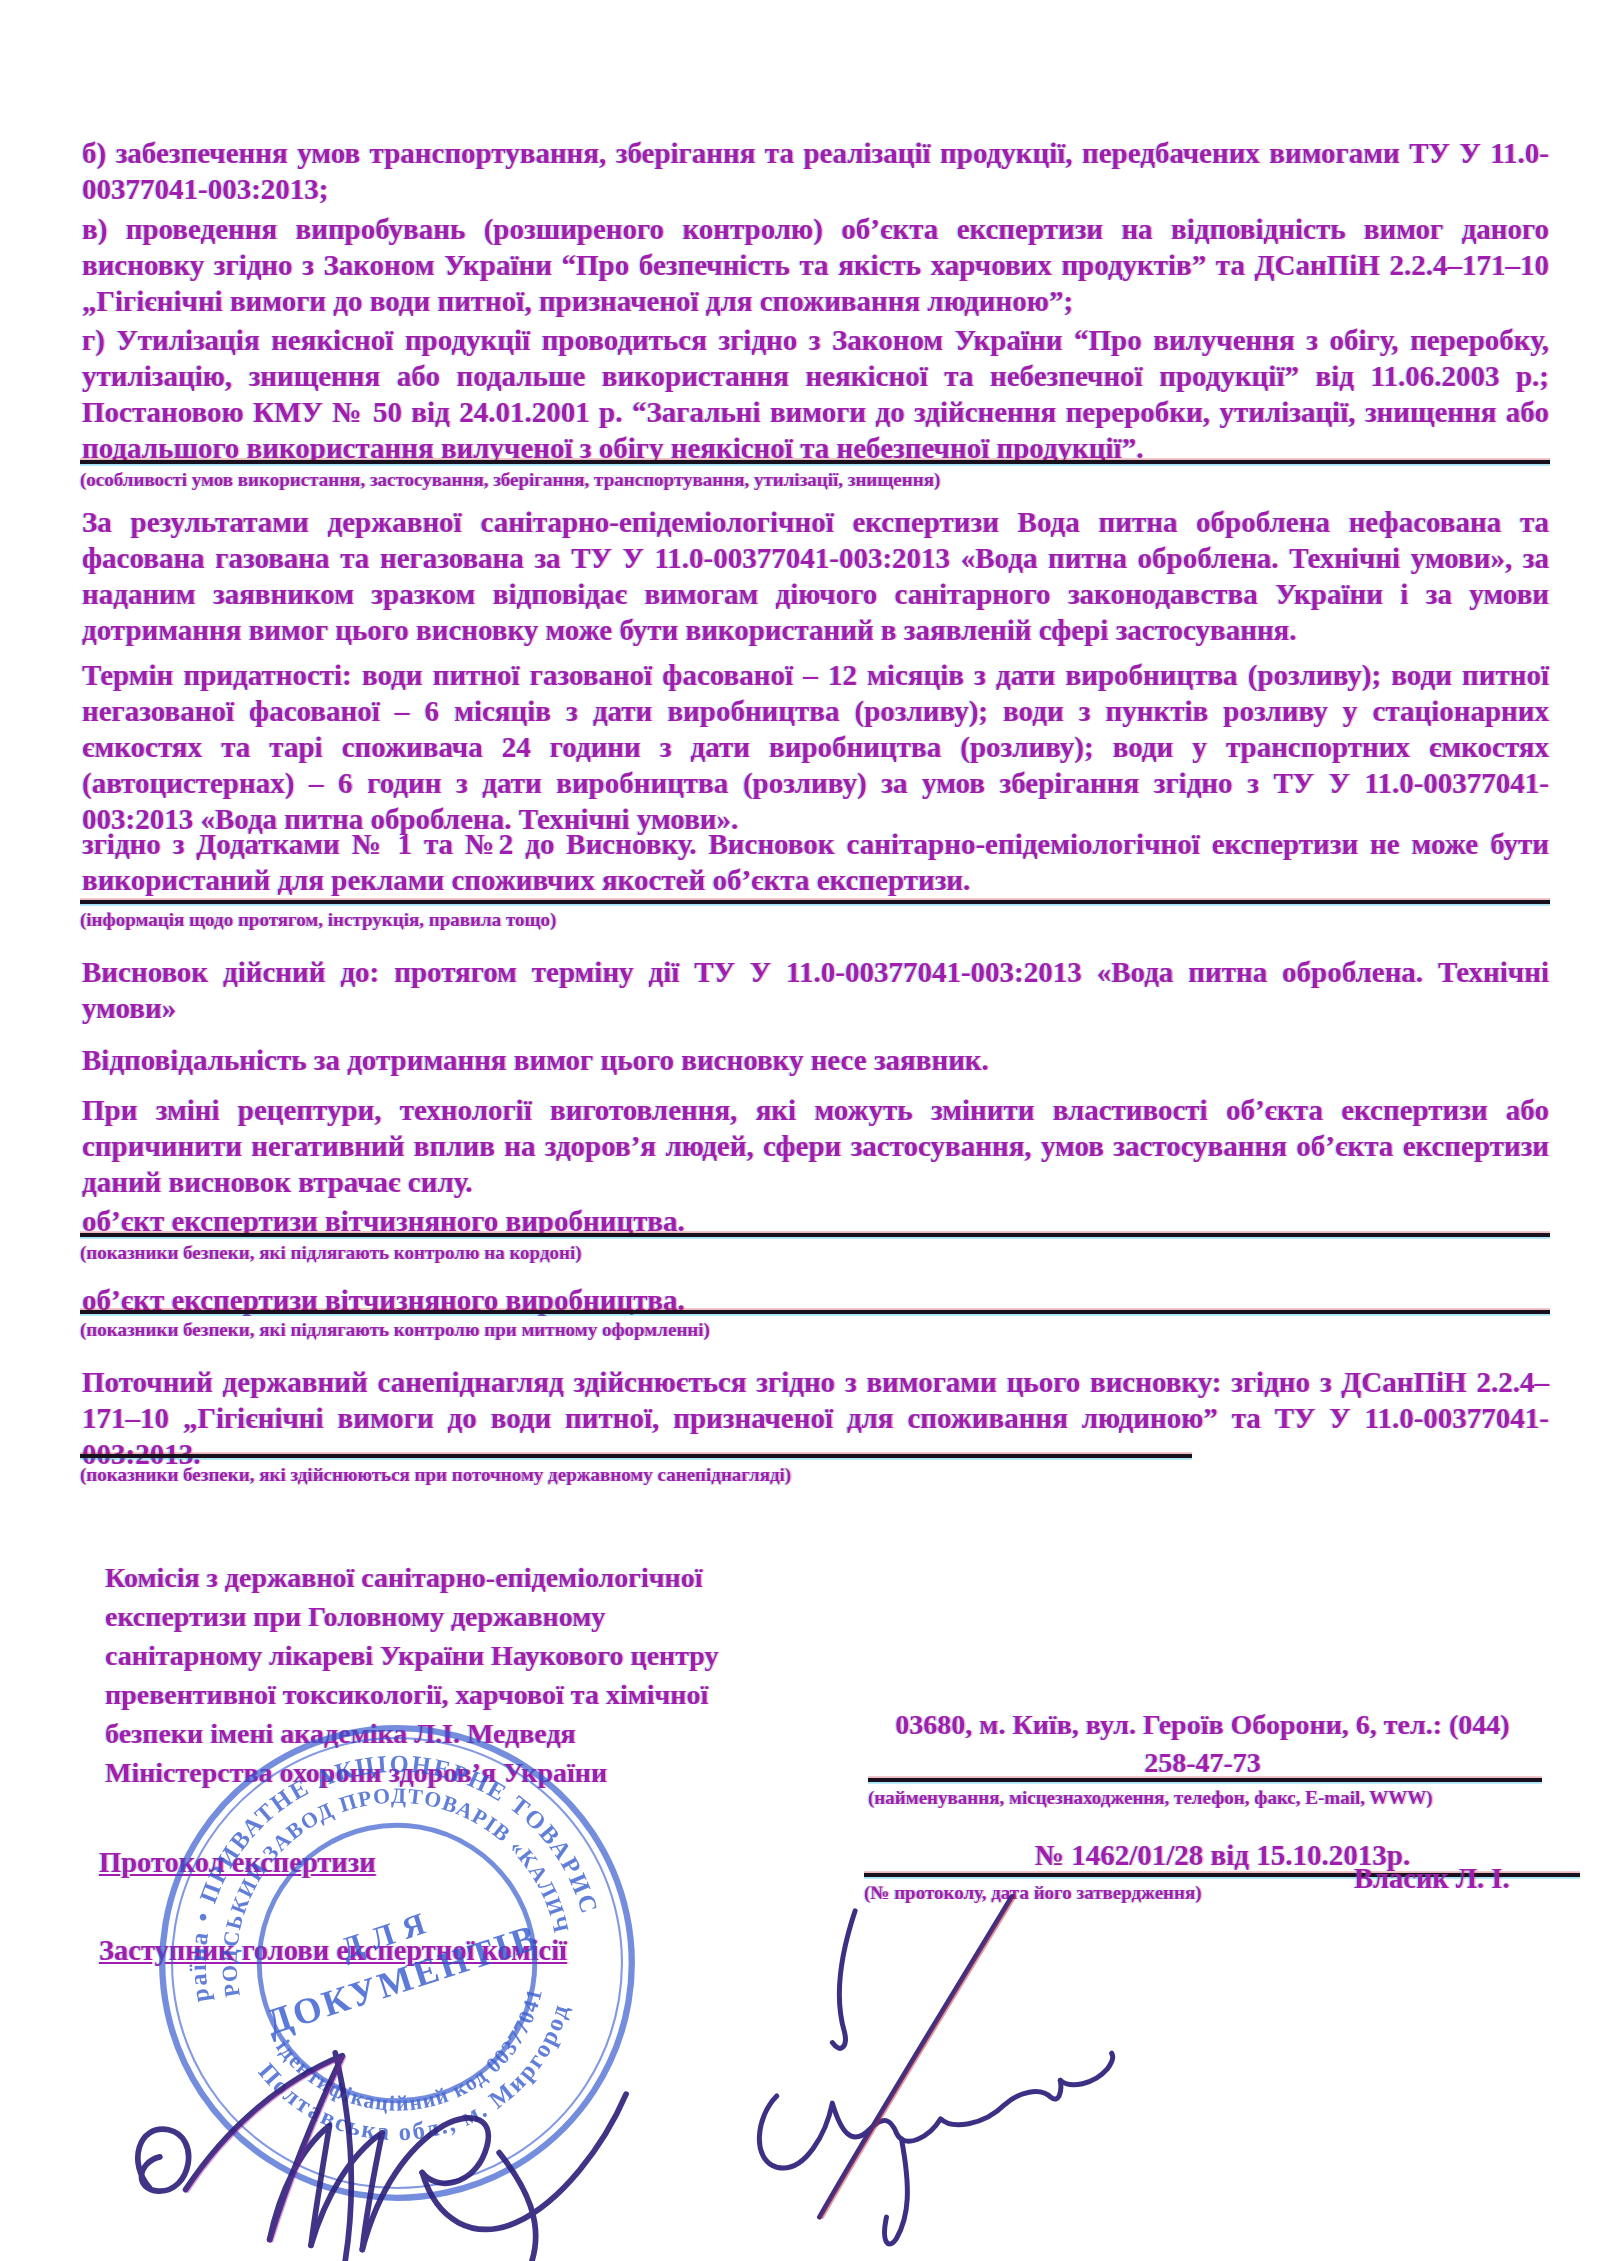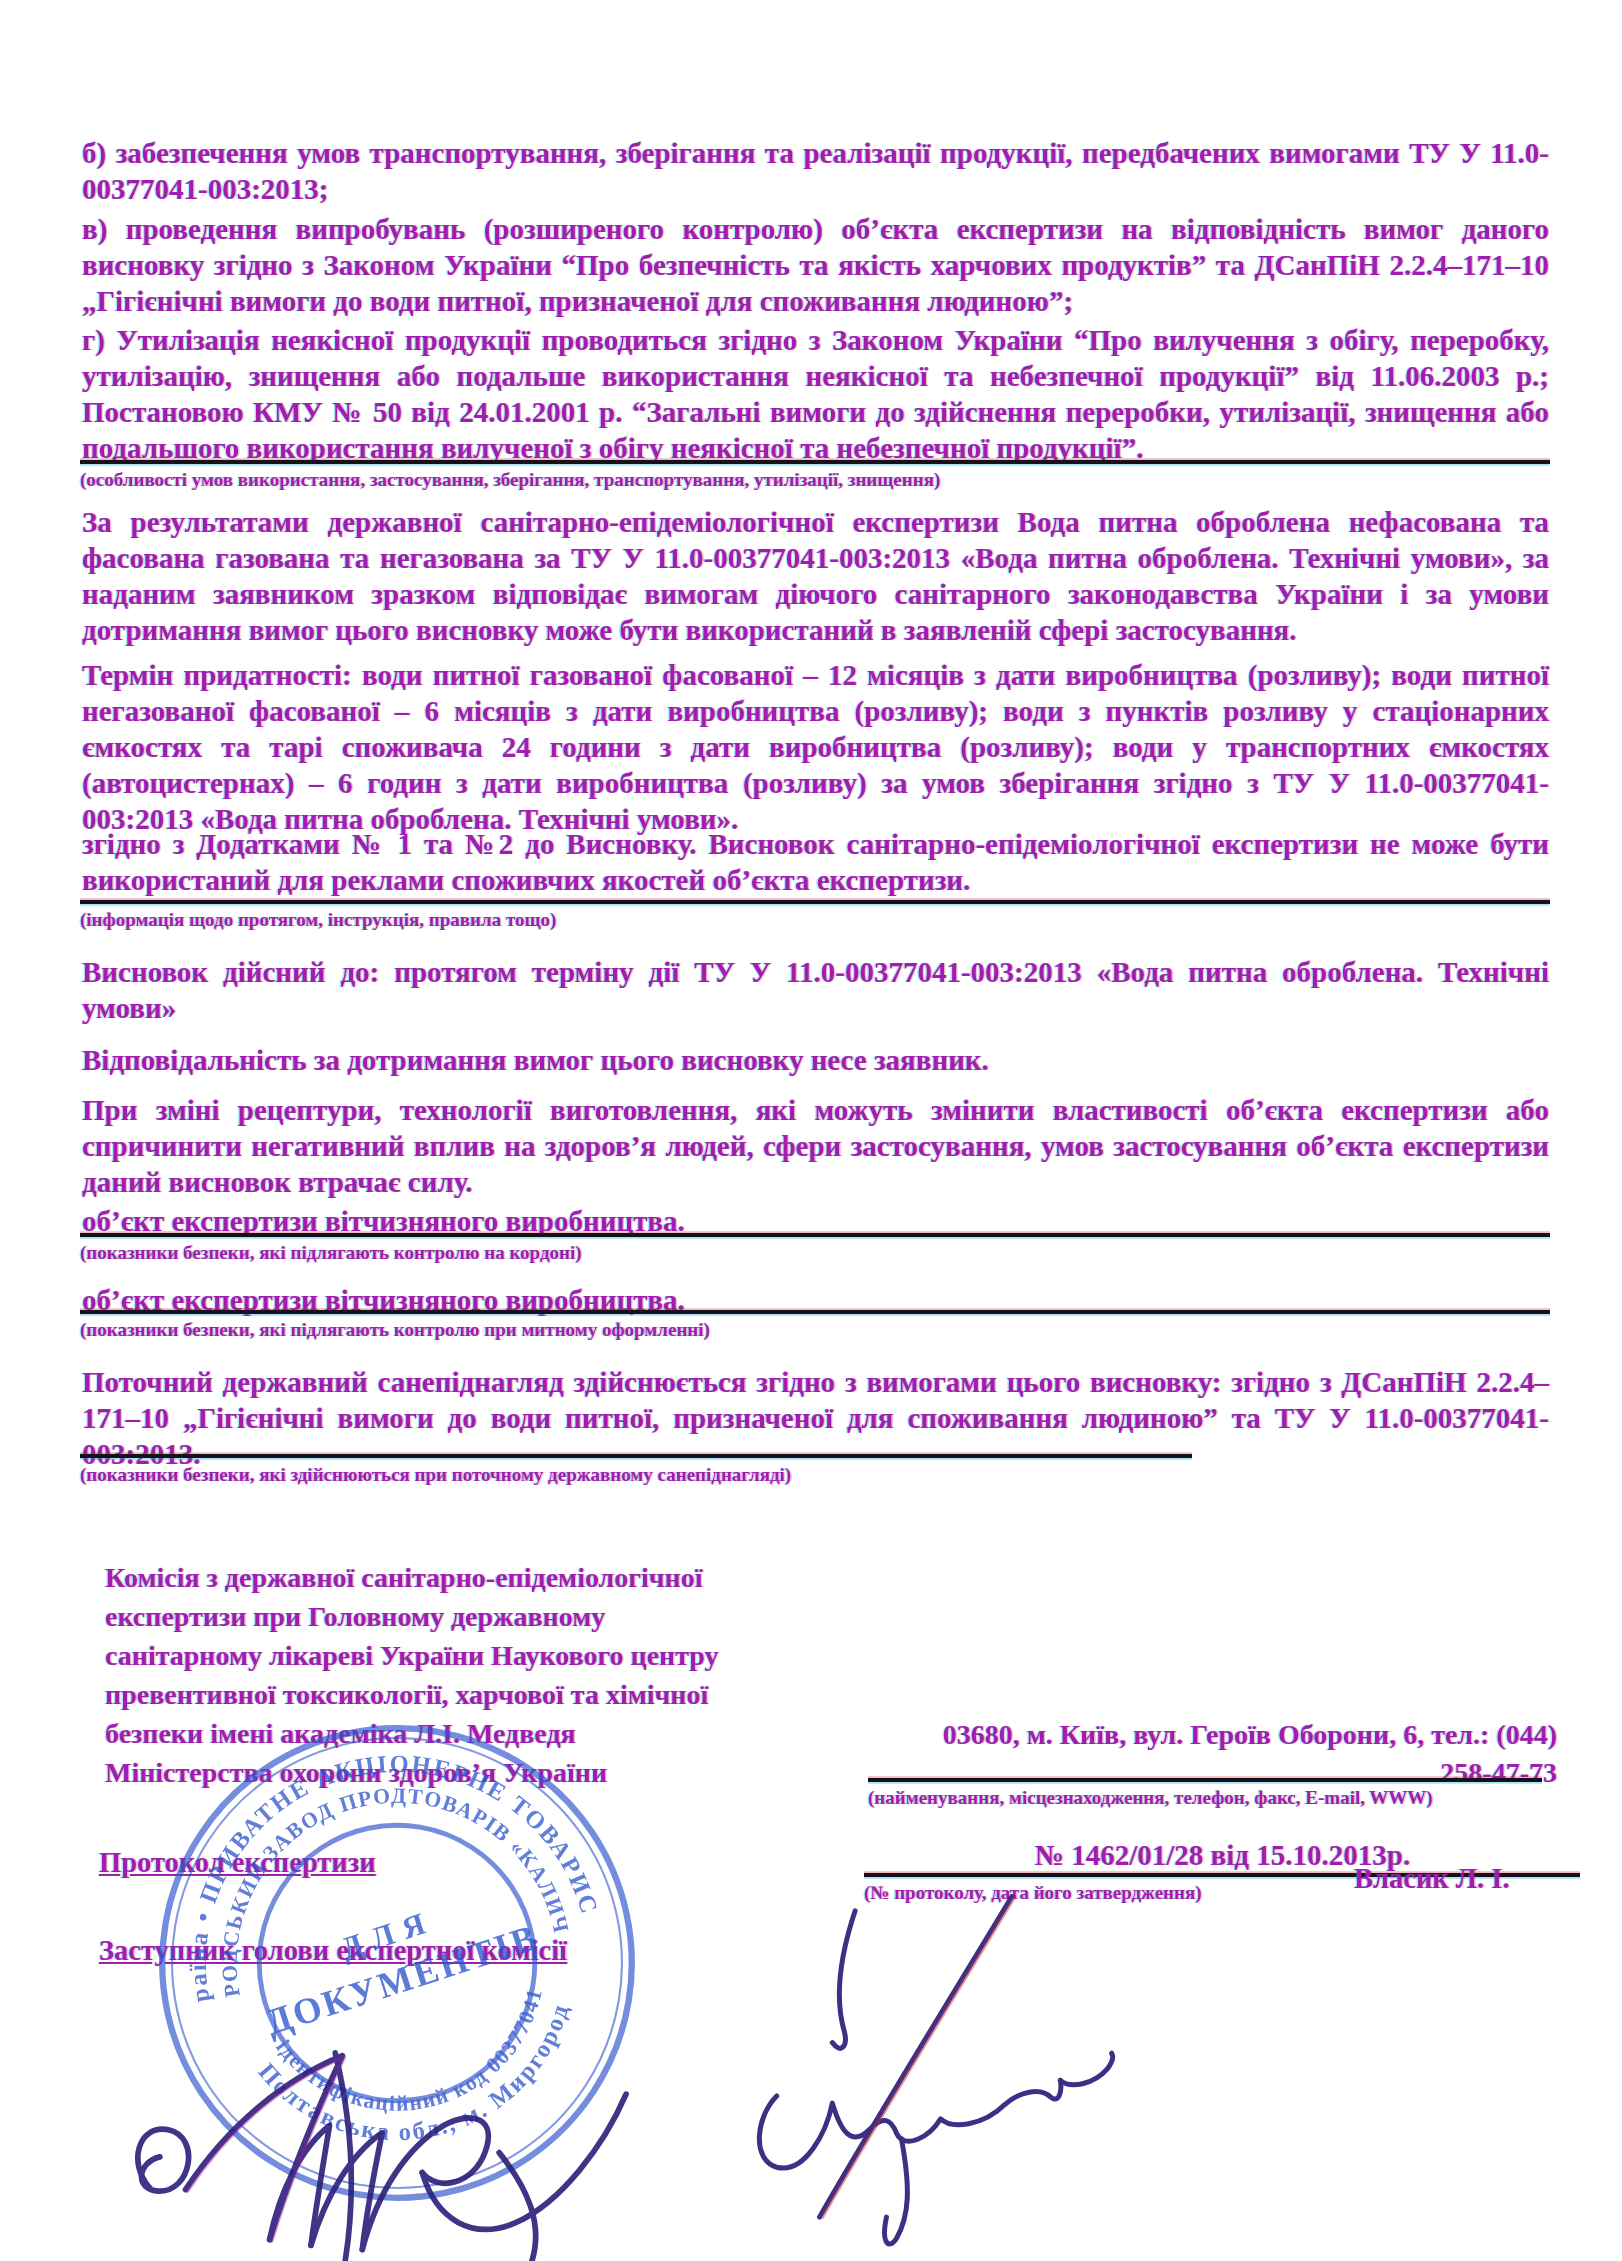--- a/index.html
+++ b/index.html
@@ -27,21 +27,21 @@
   }
   .caption{
     position:absolute;
     font-size:19px;line-height:23px;
   }
   .footer-left{left:99px;text-decoration:underline;}
   .commission{
     top:1558px;left:105px;width:620px;
     font-size:28px;line-height:39px;text-align:left;
   }
-  .addr{left:848px;width:709px;text-align:right;font-size:28px;line-height:36px;white-space:nowrap;margin-top:10px;}
+  .addr{left:848px;width:709px;text-align:center;font-size:28px;line-height:36px;white-space:nowrap;}
   .proto-num{left:868px;width:709px;text-align:center;font-size:29px;}
   .label40{font-size:28.5px;line-height:36px;white-space:nowrap;}
   .stamp-svg{position:absolute;left:151px;top:1717px;width:492px;height:492px;transform:rotate(-12deg);opacity:.92;}
   .stamp-arc{font-family:"Liberation Serif","DejaVu Serif",serif;font-weight:bold;fill:#2f55cc;opacity:.82;}
   .arc-outer{font-size:35px;letter-spacing:3px;}
   .arc-inner{font-size:31px;letter-spacing:2px;}
   .stamp-center{font-family:"Liberation Serif","DejaVu Serif",serif;font-weight:bold;fill:#2f55cc;opacity:.85;}
   .sig{position:absolute;}
   .sig path{fill:none;stroke-linecap:round;stroke-linejoin:round;}
 </style>

